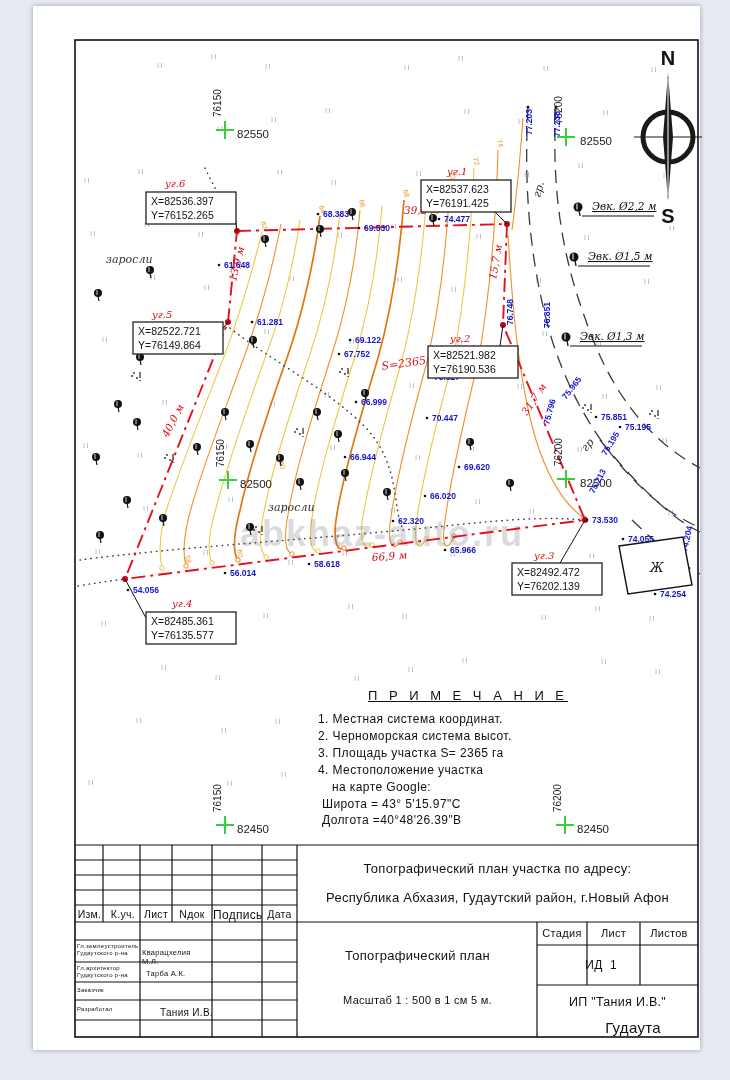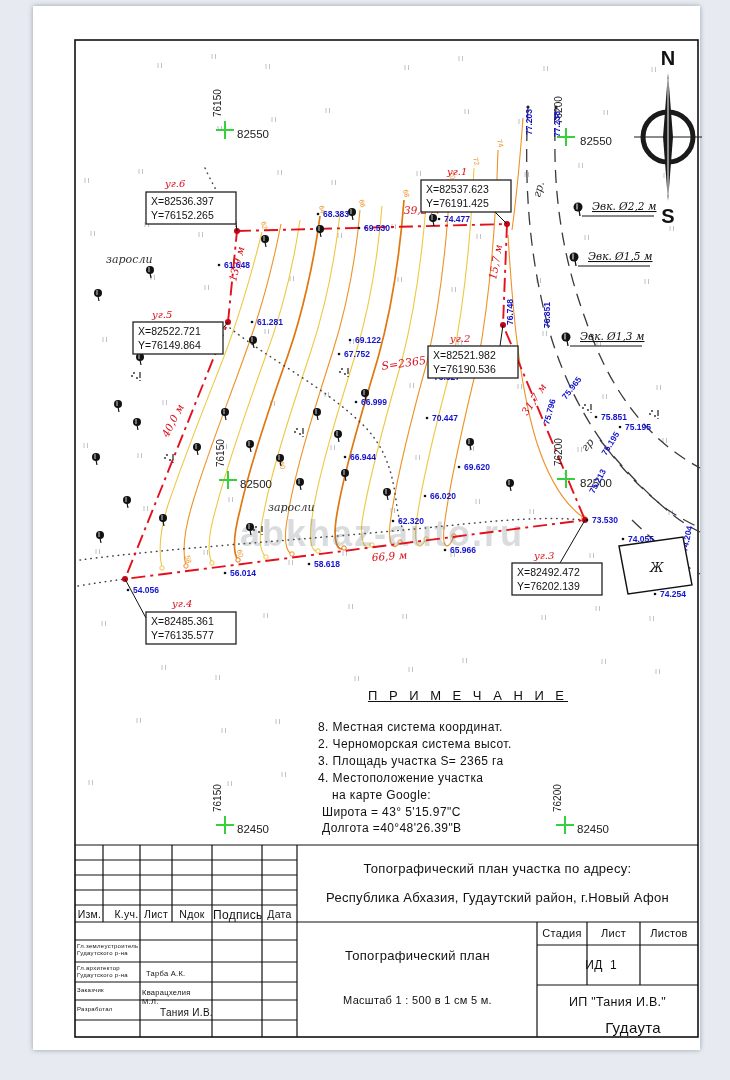--- a/index.html
+++ b/index.html
@@ -3,21 +3,21 @@
 <meta charset="utf-8">
 <style>
   html,body{margin:0;padding:0;background:#e7ebf1;font-family:"Liberation Sans",sans-serif;}
   .page{position:relative;width:730px;height:1080px;overflow:hidden;background:#e7ebf1;}
   .sheet{position:absolute;left:33px;top:6px;width:667px;height:1044px;background:#ffffff;
          box-shadow:0 0 5px rgba(60,70,90,.45);}
   svg.overlay{position:absolute;left:0;top:0;width:730px;height:1080px;}
   .tb-text{position:absolute;color:#111;letter-spacing:.3px;}
   .center{text-align:center;}
   .notes{position:absolute;left:318px;top:688px;width:300px;color:#111;}
-  .notes .title{text-align:center;font-size:13px;letter-spacing:4px;text-decoration:underline;margin-bottom:16px;}
+  .notes .title{text-align:center;font-size:13px;letter-spacing:4px;text-decoration:underline;margin-bottom:8px;}
   .notes .item{font-size:12px;line-height:17px;letter-spacing:.4px;}
   .notes .indent{padding-left:14px;}
   .notes .coord{font-size:12px;line-height:16px;letter-spacing:.4px;padding-left:4px;}
 </style>
 </head>
 <body>
 
 <div class="page">
   <div class="sheet"></div>
   <svg class="overlay" id="map-svg" viewBox="0 0 730 1080">
@@ -520,38 +520,38 @@
         <path d="M262,922 L262,1037"></path>
         <path d="M587,922 L587,985"></path>
         <path d="M640,922 L640,985"></path>
         <path d="M537,945 L698,945"></path>
         <path d="M537,985 L698,985"></path>
       </g>
     </svg>
 
   <div class="notes">
     <div class="title">П Р И М Е Ч А Н И Е</div>
-    <div class="item">8. Местная система координат.</div>
+    <div class="item">1. Местная система координат.</div>
     <div class="item">2. Черноморская система высот.</div>
     <div class="item">3. Площадь участка S= 2365 га</div>
     <div class="item">4. Местоположение участка</div>
     <div class="item indent">на карте Google:</div>
     <div class="coord">Широта = 43° 5'15.97"С</div>
     <div class="coord">Долгота =40°48'26.39"В</div>
   </div>
 
   <div class="tb-text center" style="left:76px;top:908px;width:27px;font-size:10.5px;">Изм.</div>
-  <div class="tb-text center" style="left:109px;top:908px;width:35px;font-size:10.5px;">К.уч.</div>
+  <div class="tb-text center" style="left:100px;top:908px;width:35px;font-size:10.5px;text-align:right;">К.уч.</div>
   <div class="tb-text center" style="left:141px;top:908px;width:30px;font-size:10.5px;">Лист</div>
   <div class="tb-text center" style="left:173px;top:908px;width:38px;font-size:10.5px;">Nдок</div>
   <div class="tb-text center" style="left:213px;top:908px;width:48px;font-size:12px;">Подпись</div>
   <div class="tb-text center" style="left:263px;top:908px;width:33px;font-size:10.5px;">Дата</div>
 
   <div class="tb-text" style="left:77px;top:943px;width:62px;font-size:6px;line-height:7px;">Гл.землеустроитель Гудаутского р-на</div>
-  <div class="tb-text" style="left:142px;top:948px;width:56px;font-size:7.5px;margin-top:40px;">Кварацхелия М.Л.</div>
+  <div class="tb-text" style="left:142px;top:948px;width:56px;font-size:7.5px;">Кварацхелия М.Л.</div>
   <div class="tb-text" style="left:77px;top:965px;width:62px;font-size:6px;line-height:7px;">Гл.архитектор Гудаутского р-на</div>
   <div class="tb-text" style="left:146px;top:969px;width:66px;font-size:7.5px;">Тарба А.К.</div>
   <div class="tb-text" style="left:77px;top:987px;width:62px;font-size:6px;line-height:7px;">Заказчик</div>
   <div class="tb-text" style="left:142px;top:988px;width:70px;font-size:7.5px;"></div>
   <div class="tb-text" style="left:77px;top:1006px;width:62px;font-size:6px;line-height:7px;">Разработал</div>
   <div class="tb-text" style="left:160px;top:1007px;width:66px;font-size:10px;">Тания И.В.</div>
 
   <div class="tb-text center" style="left:300px;top:861px;width:395px;font-size:13px;">Топографический план участка по адресу:</div>
   <div class="tb-text center" style="left:300px;top:890px;width:395px;font-size:13px;">Республика Абхазия, Гудаутский район, г.Новый Афон</div>
   <div class="tb-text center" style="left:300px;top:948px;width:235px;font-size:13px;">Топографический план</div>

